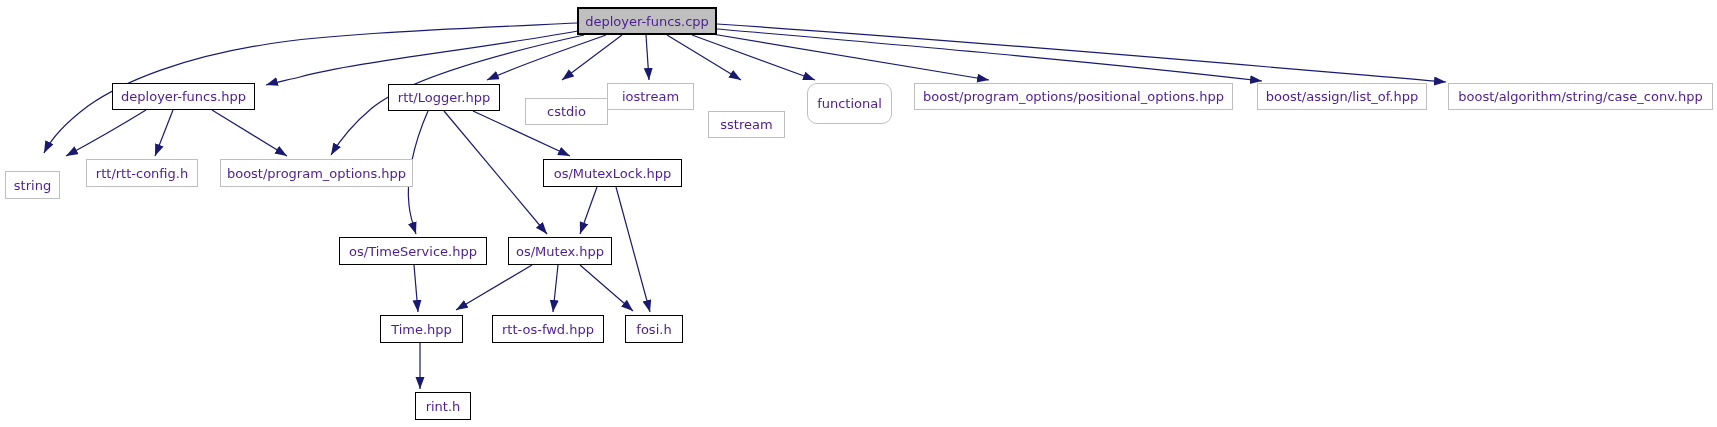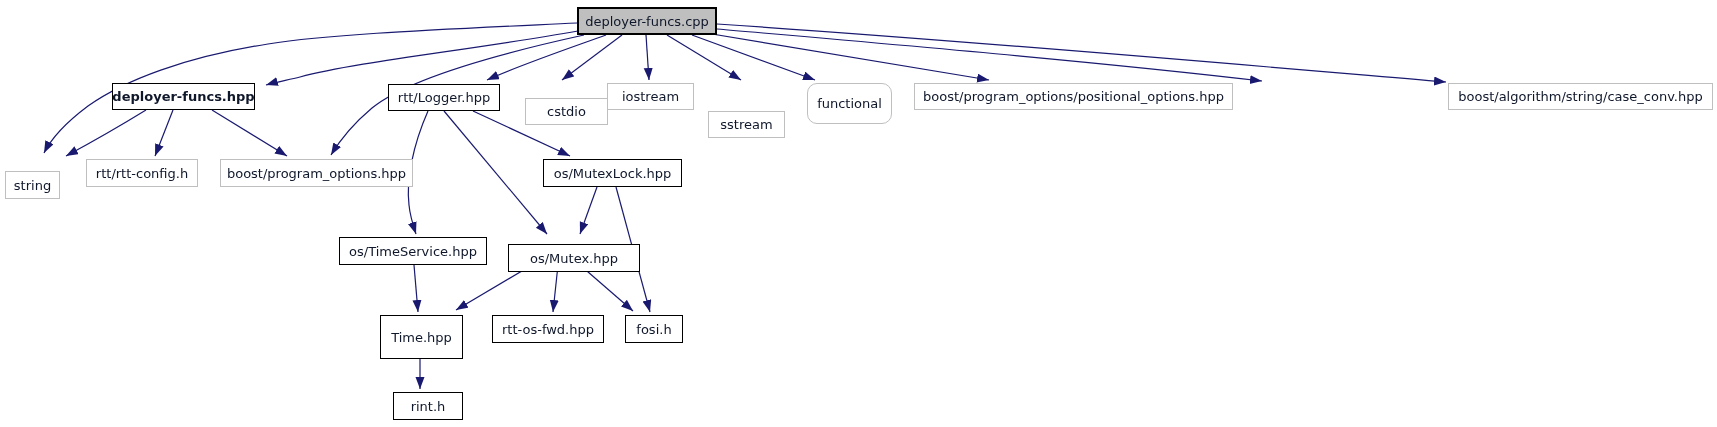--- a/index.html
+++ b/index.html
@@ -15,21 +15,21 @@
   .node{
     position:absolute;
     z-index:2;
     display:flex;
     align-items:center;
     justify-content:center;
     box-sizing:border-box;
     background:#ffffff;
     border:1px solid #bfbfbf;
     font-size:13px;
-    color:#0f172a;
+    color:#4c1d95;
     white-space:nowrap;
     cursor:default;
   }
   .node.linked{border:1px solid #000000;cursor:pointer;}
   .node.root{
     background:#bfbfbf;
     border:2px solid #000000;
     font-size:13px;
   }
 </style>
@@ -67,50 +67,51 @@
       <path marker-end="url(#arrow)" d="M414,265 L418,312"></path>
       <path marker-end="url(#arrow)" d="M532,265 L456,310"></path>
       <path marker-end="url(#arrow)" d="M558,265 L553,312"></path>
       <path marker-end="url(#arrow)" d="M580,265 L633,311"></path>
       <path marker-end="url(#arrow)" d="M420,343 L420,389"></path>
     </g>
   </svg>
 
   <div class="node root" style="left:577px;top:7px;width:140px;height:28px;">deployer-funcs.cpp</div>
 
-  <div class="node linked" style="left:112px;top:83px;width:143px;height:27px;font-weight:bold;">deployer-funcs.hpp</div>
+  <div class="node linked" style="left:112px;top:83px;width:143px;height:27px;">deployer-funcs.hpp</div>
 
   <div class="node linked" style="left:388px;top:84px;width:112px;height:27px;">rtt/Logger.hpp</div>
 
   <div class="node" style="left:525px;top:98px;width:83px;height:27px;">cstdio</div>
 
   <div class="node" style="left:607px;top:83px;width:87px;height:27px;">iostream</div>
 
   <div class="node" style="left:708px;top:83px;width:77px;height:27px;margin-top:28px;">sstream</div>
 
   <div class="node" style="left:807px;top:83px;width:85px;height:41px;border-radius:10px;">functional</div>
 
   <div class="node" style="left:914px;top:83px;width:319px;height:27px;">boost/program_options/positional_options.hpp</div>
 
+  <div class="node" style="left:1257px;top:83px;width:170px;height:27px;">boost/assign/list_of.hpp</div>
 
   <div class="node" style="left:1448px;top:83px;width:265px;height:27px;">boost/algorithm/string/case_conv.hpp</div>
 
   <div class="node" style="left:5px;top:159px;width:55px;height:28px;margin-top:12px;">string</div>
 
   <div class="node" style="left:86px;top:159px;width:112px;height:28px;text-align:center;">rtt/rtt-config.h</div>
 
   <div class="node" style="left:220px;top:159px;width:193px;height:28px;">boost/program_options.hpp</div>
 
   <div class="node linked" style="left:543px;top:159px;width:139px;height:28px;">os/MutexLock.hpp</div>
 
   <div class="node linked" style="left:339px;top:237px;width:148px;height:28px;">os/TimeService.hpp</div>
 
-  <div class="node linked" style="left:508px;top:244px;width:132px;height:28px;">os/Mutex.hpp</div>
+  <div class="node linked" style="left:508px;top:237px;width:104px;height:28px;">os/Mutex.hpp</div>
 
-  <div class="node linked" style="left:380px;top:315px;width:83px;height:44px;">Time.hpp</div>
+  <div class="node linked" style="left:380px;top:315px;width:83px;height:28px;">Time.hpp</div>
 
   <div class="node linked" style="left:492px;top:315px;width:112px;height:28px;">rtt-os-fwd.hpp</div>
 
   <div class="node linked" style="left:625px;top:315px;width:58px;height:28px;">fosi.h</div>
 
-  <div class="node linked" style="left:393px;top:392px;width:70px;height:28px;">rint.h</div>
+  <div class="node linked" style="left:415px;top:392px;width:56px;height:28px;">rint.h</div>
 
 </div>
 
 </body></html>

